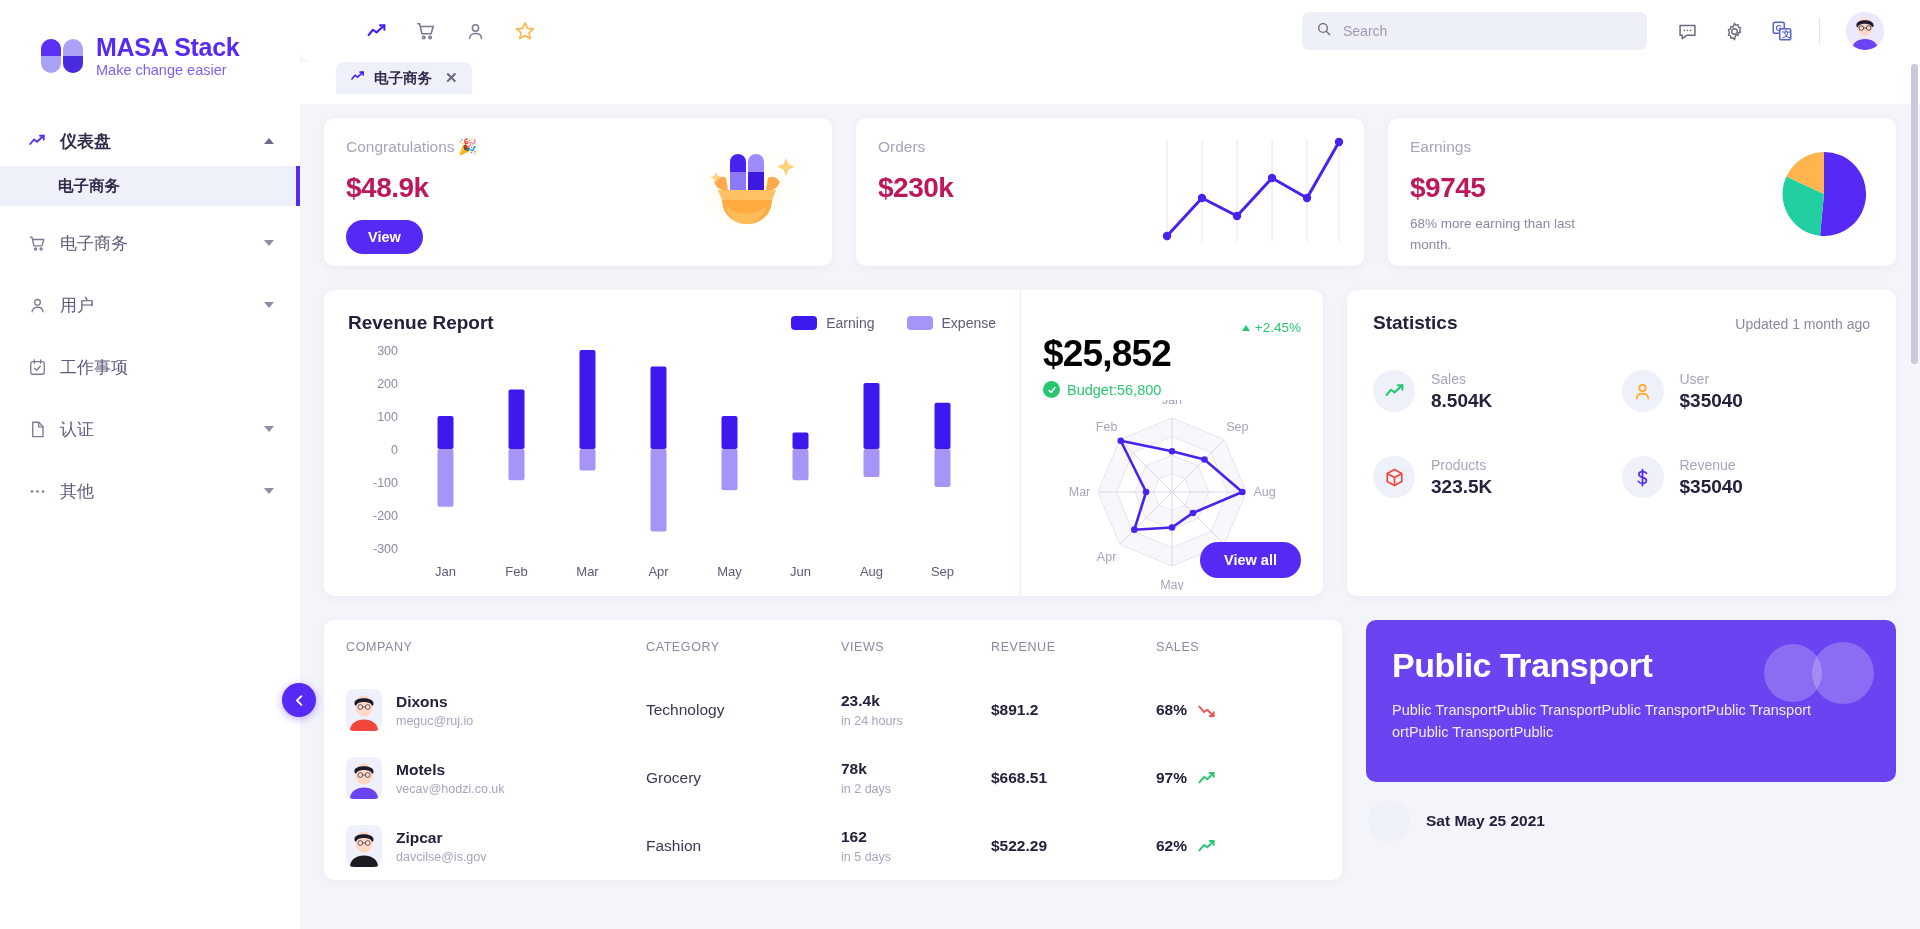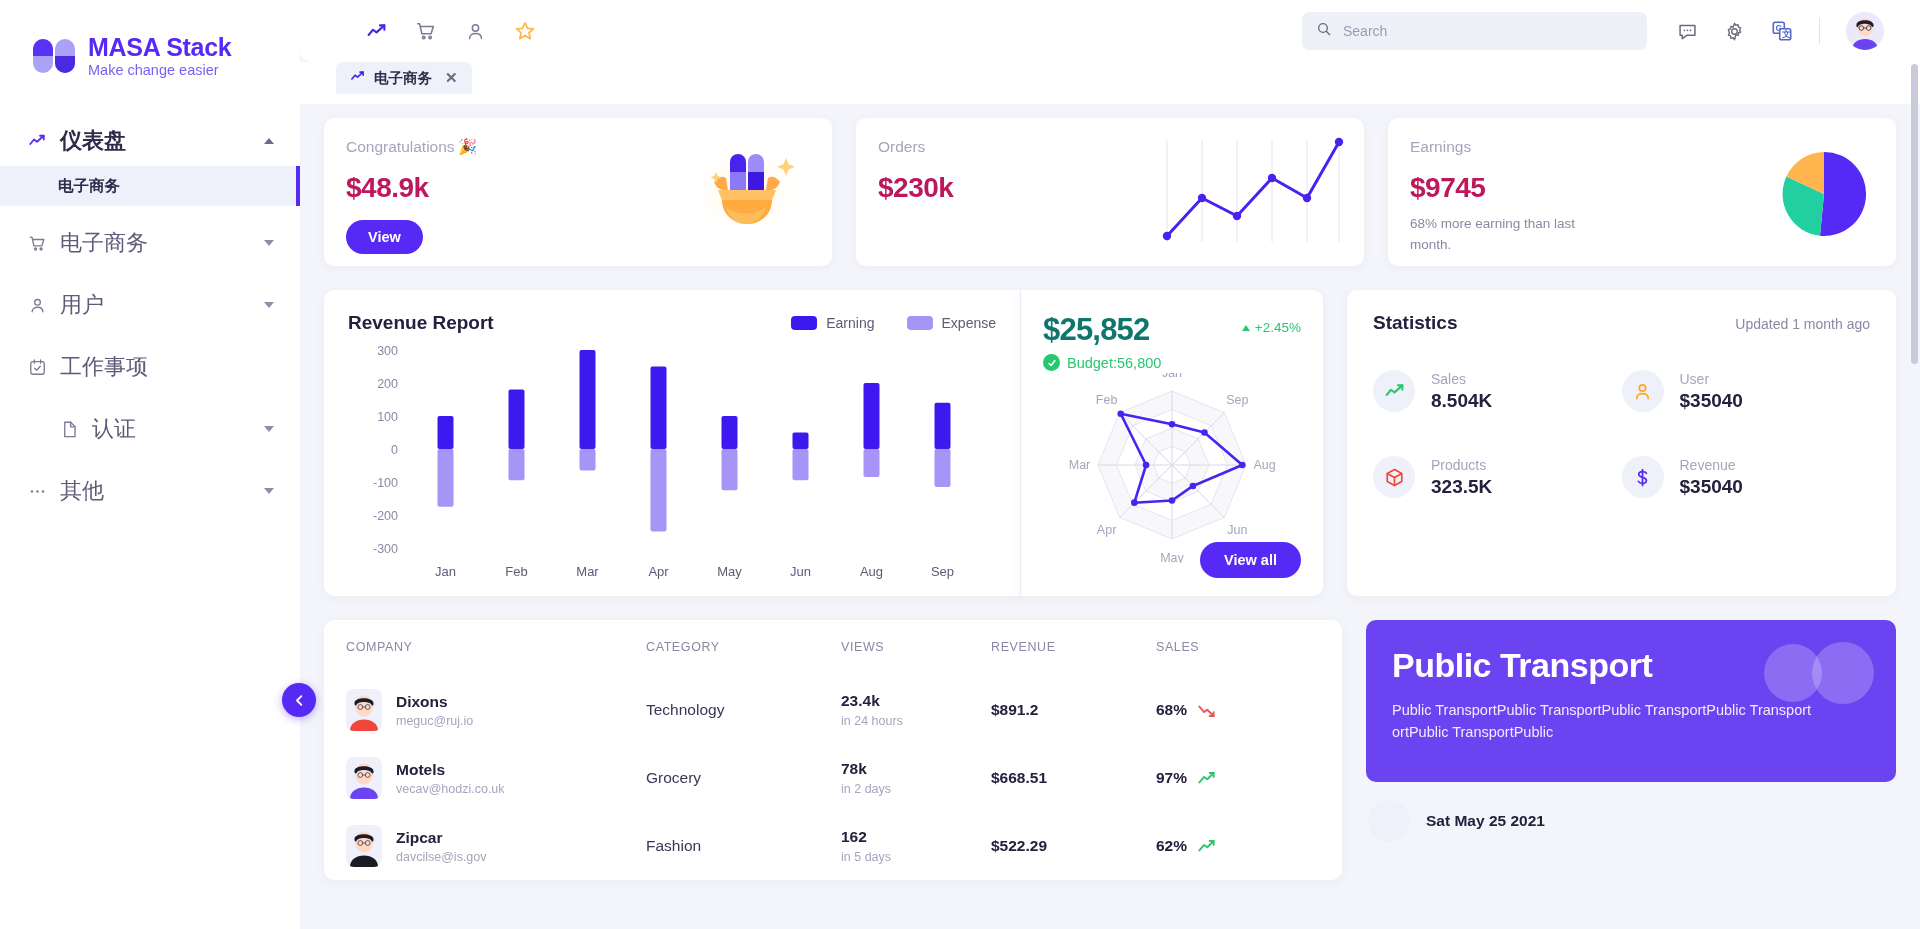--- a/index.html
+++ b/index.html
@@ -10,36 +10,36 @@
     overflow: hidden;
     color: #3a3541;
   }
   #app { position: relative; width: 1920px; height: 929px; display: flex; }
 
   
   .sidebar {
     width: 300px; height: 929px; background: #fff;
     flex: 0 0 300px; position: relative; z-index: 5;
   }
-  .brand { display: flex; align-items: center; gap: 12px; padding: 34px 0 0 32px; }
+  .brand { display: flex; align-items: center; gap: 12px; padding: 34px 0 0 40px; }
   .brand-mark { width: 44px; height: 44px; position: relative; flex: 0 0 44px; }
   .bm { position: absolute; width: 20px; height: 34px; border-radius: 11px; }
   .bm1 { left: 1px;  top: 5px; background: #a9a2f6; }
   .bm2 { left: 23px; top: 5px; background: #a9a2f6; }
   .bm-top-l { position:absolute; left:1px; top:5px; width:20px; height:17px; background:#5a32f5; border-radius:11px 11px 0 0;}
   .bm-bot-r { position:absolute; left:23px; top:22px; width:20px; height:17px; background:#4a2ae0; border-radius:0 0 11px 11px;}
   .brand-text { line-height: 1.05; }
   .brand-title { font-size: 25px; font-weight: bold; color: #5729f5; letter-spacing: -0.3px; }
   .brand-sub { font-size: 14.5px; color: #7c5ff0; margin-top: 2px; }
 
   .nav { margin-top: 38px; }
   .nav-item {
     display: flex; align-items: center; height: 50px;
     padding: 0 26px 0 28px; cursor: pointer; position: relative;
-    color: #5e5a78; font-size: 22px;
+    color: #5e5a78; font-size: 17px;
   }
   .nav-item .ico { width: 26px; flex: 0 0 26px; display:flex; align-items:center; justify-content:flex-start; }
   .nav-item .lbl { flex: 1 1 auto; padding-left: 6px; }
   .nav-item.active-parent { color: #2f2b4a; font-weight: bold; }
   .nav-item.active-parent .lbl { color: #2f2b4a; }
   .nav-sub {
     display: flex; align-items: center; height: 40px; padding-left: 58px;
     font-size: 15.5px; color: #2f2b4a; font-weight: bold; cursor: pointer;
     background: #eef0fa; position: relative;
   }
@@ -105,21 +105,21 @@
      border-radius: 10px 0 0 10px; }
   .revenue-head { display: flex; align-items: center; }
   .card-title { font-size: 19px; font-weight: bold; color: #23213d; }
   .legend { margin-left: auto; display: flex; align-items: flex-end; gap: 32px; padding-left: 20px; }
   .legend-item { display: flex; align-items: center; gap: 9px; font-size: 14px; color: #5e5a78; }
   .swatch { width: 26px; height: 14px; border-radius: 4px; }
 
   .budget-card { flex: 0 0 302px; height: 306px; padding: 22px 22px; position: relative;
      border-radius: 0 10px 10px 0; border-left: 1px solid #eceaf4; }
   .budget-top { display: flex; align-items: flex-start; }
-  .budget-value { font-size: 31px; font-weight: bold; color: #0f766e; letter-spacing: -0.8px; }
+  .budget-value { font-size: 37px; font-weight: bold; color: #000000; letter-spacing: -0.8px; margin-top: 21px; }
   .budget-delta { margin-left: auto; font-size: 13.5px; color: #28c76f; display: flex; align-items: center; gap: 5px; padding-top: 8px; }
   .tri-up { width:0;height:0;border-left:4px solid transparent;border-right:4px solid transparent;border-bottom:6px solid #28c76f; }
   .budget-sub { display: flex; align-items: center; gap: 7px; margin-top: 6px; font-size: 14.5px; color: #28c76f; }
   .check-circle { width: 17px; height: 17px; border-radius: 50%; background: #28c76f; display:flex; align-items:center; justify-content:center; }
   .viewall-btn {
     position: absolute; right: 22px; bottom: 18px; background: #5729f5; color:#fff;
     border: none; border-radius: 20px; padding: 10px 24px; font-size: 14.5px; font-weight: bold;
     cursor: pointer; font-family: "Liberation Sans", sans-serif;
   }
 
@@ -237,21 +237,21 @@
         <span class="ico">
           <svg width="19" height="19" viewBox="0 0 24 24" fill="none" stroke="#7c7a94" stroke-width="1.7" stroke-linecap="round" stroke-linejoin="round">
               <rect x="3.5" y="4.5" width="17" height="16" rx="2.5"></rect>
               <path d="M8 2.5v4M16 2.5v4"></path>
               <polyline points="8.5,13 11,15.5 15.5,10.5"></polyline>
             </svg>
         </span>
         <span class="lbl">工作事项</span>
       </div>
 
-      <div class="nav-item" style="margin-top:12px;margin-left:32px;">
+      <div class="nav-item" style="margin-top:12px;">
         <span class="ico">
           <svg width="19" height="19" viewBox="0 0 24 24" fill="none" stroke="#7c7a94" stroke-width="1.7" stroke-linecap="round" stroke-linejoin="round">
               <path d="M6 2.8h7.5L19 8.4V21H6z"></path>
               <polyline points="13.4,2.8 13.4,8.6 19,8.6"></polyline>
             </svg>
         </span>
         <span class="lbl">认证</span>
         <span class="caret caret-down"></span>
       </div>
 

